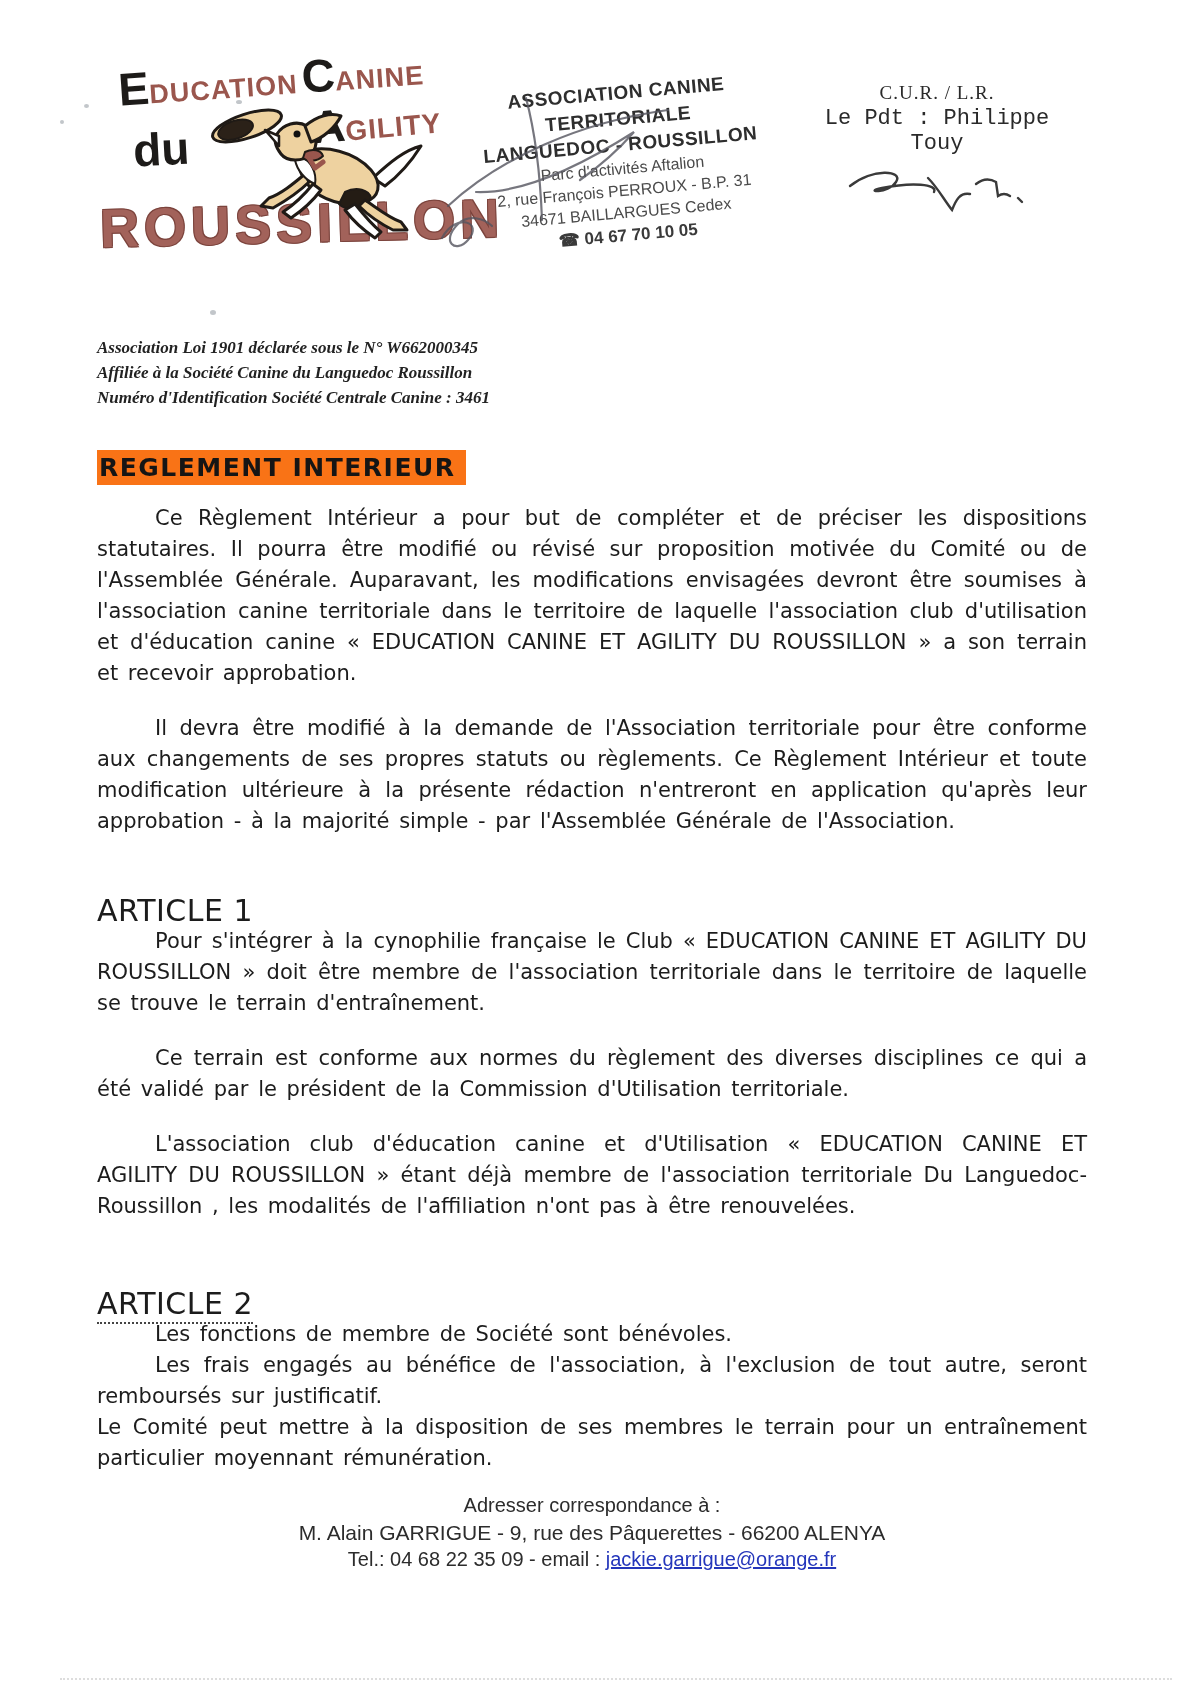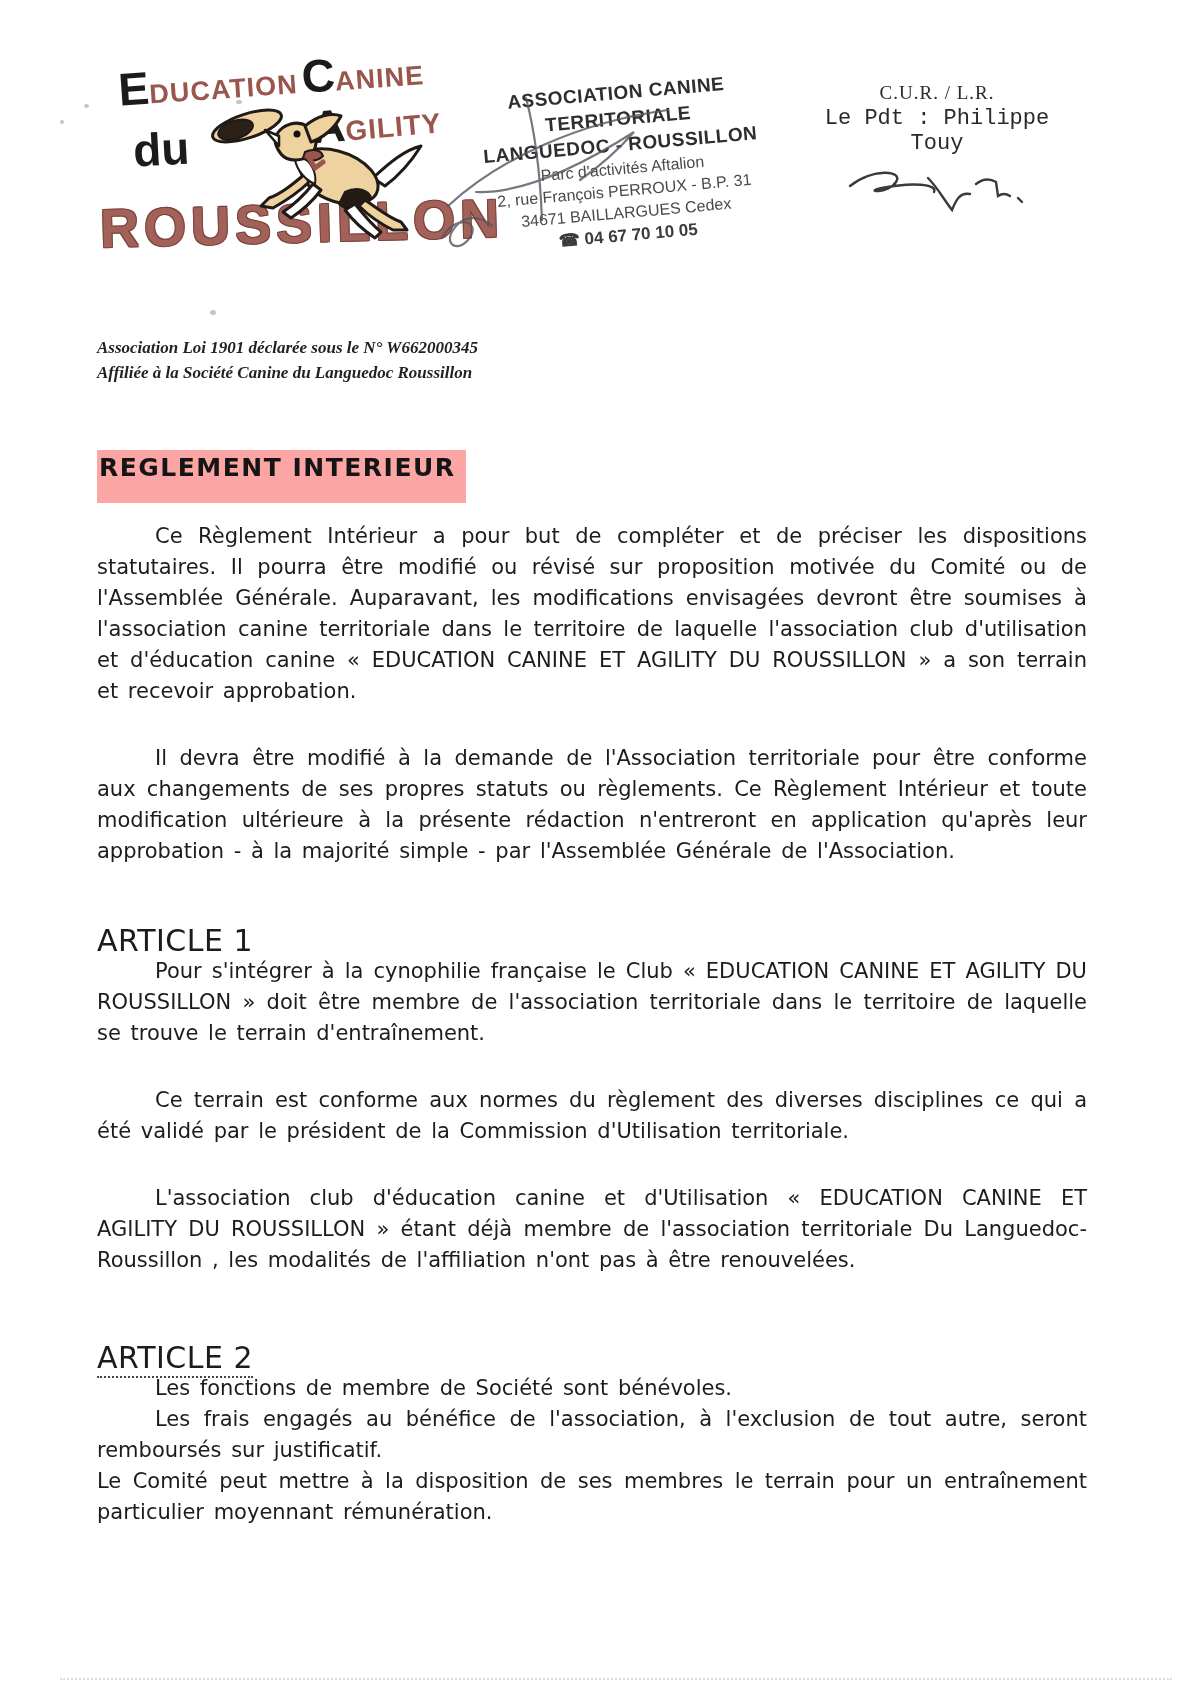--- a/index.html
+++ b/index.html
@@ -36,25 +36,25 @@
   .hdr-right { position:absolute; left:812px; top:82px; width:250px; text-align:center; font-family:"Liberation Serif",serif; color:#2a2a2a; }
   .hdr-right .cur { font-size:19px; font-weight:400; letter-spacing:1px; }
   .hdr-right .pdt { font-size:22px; margin-top:2px;font-family:Liberation Mono, monospace; }
   .sig-svg { display:block; margin:2px auto 0 auto; }
 
   
   .assoc-info { position:absolute; left:97px; top:335px; font-family:"Liberation Serif",serif; font-style:italic; font-weight:700; font-size:17px; line-height:25px; color:#222; }
 
   
   .main { position:absolute; left:97px; top:450px; width:990px; }
-  .doc-title { display:inline-block; font-size:25px; font-weight:700; letter-spacing:1.5px; background:#fca5a5; padding:3px 10px 21px 2px; color:#151515; }
+  .doc-title { display:inline-block; font-size:25px; font-weight:700; letter-spacing:1.5px; background:#f97316; padding:3px 10px 3px 2px; color:#151515; }
   p.body { font-size:21px; line-height:31px; text-align:justify; word-spacing:3px; color:#1c1c1c; }
   p.indent { text-indent:58px; }
   .m-title { margin-top:18px; }
-  .m-para { margin-top:36px; }
+  .m-para { margin-top:24px; }
   .m-art1 { margin-top:58px; }
   .m-art2 { margin-top:66px; }
   .art-heading { font-size:30px; line-height:31px; color:#1c1c1c; letter-spacing:0.5px; }
   .art-heading.dotted span { border-bottom:2px dotted #444; padding-bottom:1px;text-align:center; }
 
   
   .footer { margin-top:18px; text-align:center; font-family:"Liberation Sans",sans-serif; font-size:20px; line-height:27px; color:#2c2c2c; }
   .footer .l2 { font-size:21px; }
   .email-link { color:#2436bb; text-decoration:underline; cursor:pointer; }
 
@@ -145,20 +145,21 @@
         <path d="M86,20 C96,30 102,42 110,52 C114,42 118,34 128,36"></path>
         <path d="M134,26 q10,-8 20,-2 l2,14 q6,-4 12,0"></path>
         <path d="M176,40 l4,4"></path>
       </g>
     </svg>
   </div>
 
   <div class="assoc-info">
     <div>Association Loi 1901 déclarée sous le N° W662000345</div>
     <div>Affiliée à la Société Canine du Languedoc Roussillon</div>
+    <div>Numéro d'Identification Société Centrale Canine : 3461</div>
   </div>
 
   <div class="main">
 
     <div>
       <span class="doc-title">REGLEMENT INTERIEUR</span>
     </div>
 
     <p class="body indent m-title">Ce Règlement Intérieur a pour but de compléter et de préciser les dispositions statutaires. Il pourra être modifié ou révisé sur proposition motivée du Comité ou de l'Assemblée Générale. Auparavant, les modifications envisagées devront être soumises à l'association canine territoriale dans le territoire de laquelle l'association club d'utilisation et d'éducation canine « EDUCATION CANINE ET AGILITY DU ROUSSILLON » a son terrain et recevoir approbation.</p>
     <p class="body indent m-para">Il devra être modifié à la demande de l'Association territoriale pour être conforme aux changements de ses propres statuts ou règlements. Ce Règlement Intérieur et toute modification ultérieure à la présente rédaction n'entreront en application qu'après leur approbation - à la majorité simple - par l'Assemblée Générale de l'Association.</p>
@@ -166,15 +167,20 @@
     <div class="art-heading m-art1">ARTICLE 1</div>
     <p class="body indent">Pour s'intégrer à la cynophilie française le Club « EDUCATION CANINE ET AGILITY DU ROUSSILLON » doit être membre de l'association territoriale dans le territoire de laquelle se trouve le terrain d'entraînement.</p>
     <p class="body indent m-para">Ce terrain est conforme aux normes du règlement des diverses disciplines ce qui a été validé par le président de la Commission d'Utilisation territoriale.</p>
     <p class="body indent m-para">L'association club d'éducation canine et d'Utilisation « EDUCATION CANINE ET AGILITY DU ROUSSILLON » étant déjà membre de l'association territoriale Du Languedoc-Roussillon , les modalités de l'affiliation n'ont pas à être renouvelées.</p>
 
     <div class="art-heading dotted m-art2"><span>ARTICLE 2</span></div>
     <p class="body indent">Les fonctions de membre de Société sont bénévoles.</p>
     <p class="body indent">Les frais engagés au bénéfice de l'association, à l'exclusion de tout autre, seront remboursés sur justificatif.</p>
     <p class="body">Le Comité peut mettre à la disposition de ses membres le terrain pour un entraînement particulier moyennant rémunération.</p>
 
+    <div class="footer">
+      <div>Adresser correspondance à :</div>
+      <div class="l2">M. Alain GARRIGUE - 9, rue des Pâquerettes - 66200 ALENYA</div>
+      <div><span>Tel.: 04 68 22 35 09 - email : </span><a class="email-link">jackie.garrigue@orange.fr</a></div>
+    </div>
 
   </div>
 </div>
 
 </body></html>

